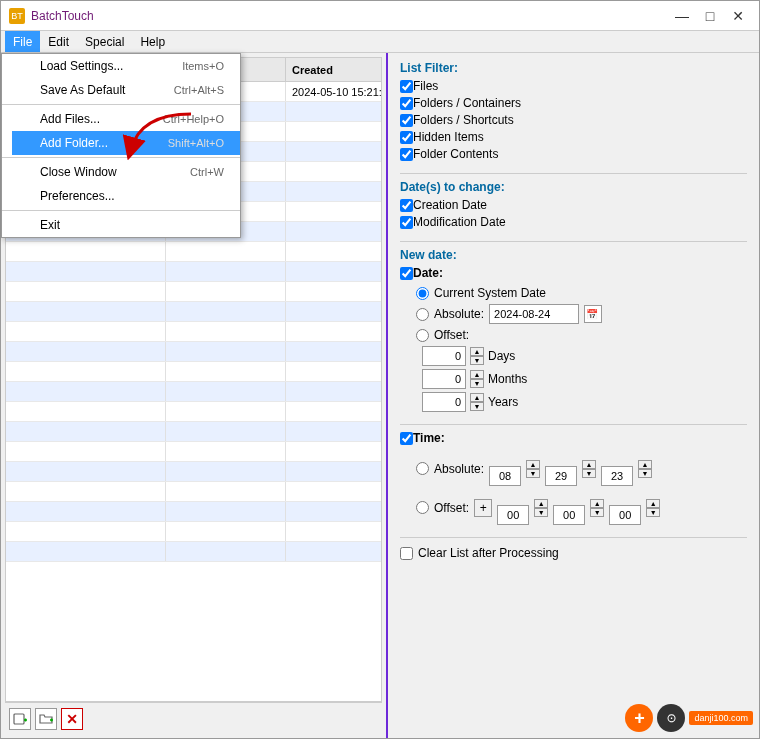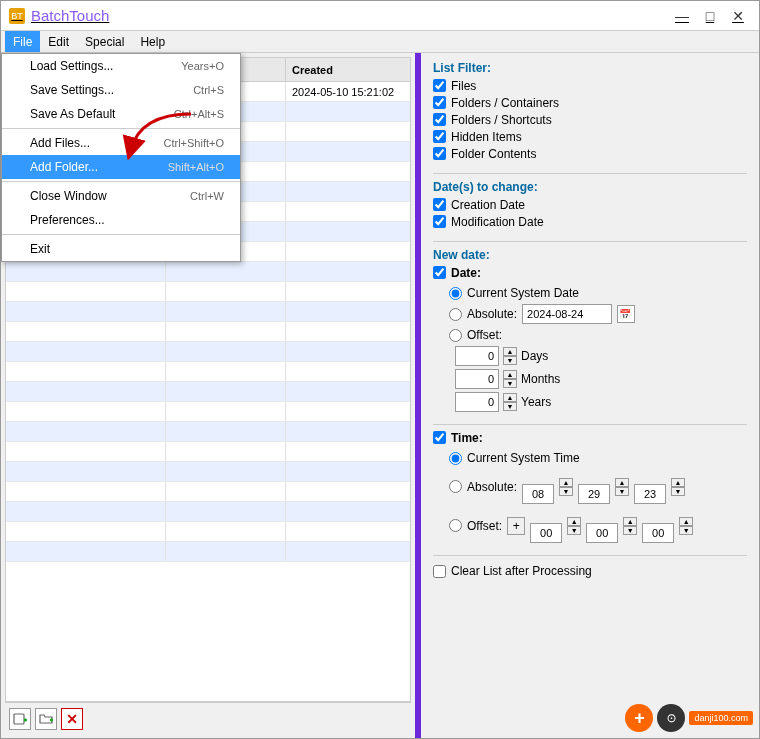--- a/index.html
+++ b/index.html
@@ -23,41 +23,40 @@
     }
     .title-bar {
       background: #fff;
       height: 30px;
       display: flex;
       align-items: center;
       justify-content: space-between;
       padding: 0 8px;
       border-bottom: 1px solid #ccc;
       flex-shrink: 0;
-      text-decoration: underline;
     }
     .title-bar-left {
       display: flex;
       align-items: center;
       gap: 6px;
     }
     .title-bar-icon {
       width: 16px;
       height: 16px;
       background: #e8a000;
       border-radius: 2px;
       display: flex;
       align-items: center;
       justify-content: center;
       font-size: 9px;
       color: white;
     }
     .title-bar-title {
-      font-size: 15px;
-      color: #8b5cf6;
+      font-size: 12px;
+      color: #701a75;
     }
     .title-bar-controls {
       display: flex;
       gap: 2px;
     }
     .title-btn {
       width: 26px;
       height: 20px;
       border: none;
       background: transparent;
@@ -88,25 +87,25 @@
     .menu-item:hover, .menu-item.active {
       background: #3399ff;
       color: white;
     }
     .content-area {
       display: flex;
       flex: 1;
       overflow: hidden;
     }
     .left-panel {
-      width: 420px;
+      width: 387px;
       flex-shrink: 0;
       display: flex;
       flex-direction: column;
-      border-right: 6px solid #6d28d9;
+      border-right: 2px solid #6d28d9;
       padding: 4px;
     }
     .file-table {
       flex: 1;
       background: white;
       border: 1px solid #ccc;
       overflow: hidden;
     }
     .table-header {
       display: grid;
@@ -173,22 +172,21 @@
       margin-bottom: 12px;
     }
     .section-title {
       font-size: 12px;
       font-weight: 600;
       margin-bottom: 4px;
       color: #0369a1;
     }
     .checkbox-item {
       display: flex;
-      align-items: flex-start;
-      gap: 5px;
+      align-items: center;
       margin-bottom: 3px;
       font-size: 12px;
     }
     .checkbox-item input[type="checkbox"] {
       margin: 0;
       cursor: pointer;
     }
     .radio-item {
       display: flex;
       align-items: center;
@@ -289,20 +287,21 @@
       min-width: 240px;
     }
     .dropdown-item {
       display: flex;
       justify-content: space-between;
       align-items: center;
       padding: 5px 16px 5px 28px;
       cursor: pointer;
       font-size: 12px;
       color: #000;
+      margin-left: 10px;
     }
     .dropdown-item.highlighted {
       background: #3399ff;
       color: white;
     }
     .dropdown-item .shortcut {
       color: #666;
       font-size: 11px;
       margin-left: 20px;
     }
@@ -381,34 +380,30 @@
     <div class="menu-item active">File</div>
     <div class="menu-item">Edit</div>
     <div class="menu-item">Special</div>
     <div class="menu-item">Help</div>
   </div>
 
   <div class="dropdown-overlay">
     <div class="dropdown-menu">
       <div class="dropdown-item">
         <span>Load Settings...</span>
-        <span class="shortcut">Years+O</span>
-      </div>
-      <div class="dropdown-item">
-        <span>Save Settings...</span>
-        <span class="shortcut">Ctrl+S</span>
+        <span class="shortcut">Items+O</span>
       </div>
       <div class="dropdown-item">
         <span>Save As Default</span>
         <span class="shortcut">Ctrl+Alt+S</span>
       </div>
       <div class="dropdown-separator"></div>
       <div class="dropdown-item">
         <span>Add Files...</span>
-        <span class="shortcut">Ctrl+Shift+O</span>
+        <span class="shortcut">Ctrl+Help+O</span>
       </div>
       <div class="dropdown-item highlighted">
         <span>Add Folder...</span>
         <span class="shortcut" style="color:#ddd;">Shift+Alt+O</span>
       </div>
       <div class="dropdown-separator"></div>
       <div class="dropdown-item">
         <span>Close Window</span>
         <span class="shortcut">Ctrl+W</span>
       </div>
@@ -677,24 +672,20 @@
       </div>
 
       <div class="divider"></div>
 
       <div class="section">
         <div class="checkbox-item" style="margin-bottom:6px;">
           <input type="checkbox" id="time_enabled" checked="" style="">
           <label for="time_enabled"><strong>Time:</strong></label>
         </div>
         <div class="radio-item" style="margin-left:16px;">
-          <input type="radio" name="time_mode" id="current_system_time" checked="" style="">
-          <label for="current_system_time">Current System Time</label>
-        </div>
-        <div class="radio-item" style="margin-left:16px;">
           <input type="radio" name="time_mode" id="time_absolute" style="">
           <label for="time_absolute">Absolute:</label>
           <input type="text" class="time-input" value="08" style="">
           <div class="spinner-btns">
             <button class="spinner-btn">▲</button>
             <button class="spinner-btn">▼</button>
           </div>
           <input type="text" class="time-input" value="29" style="">
           <div class="spinner-btns">
             <button class="spinner-btn">▲</button>

